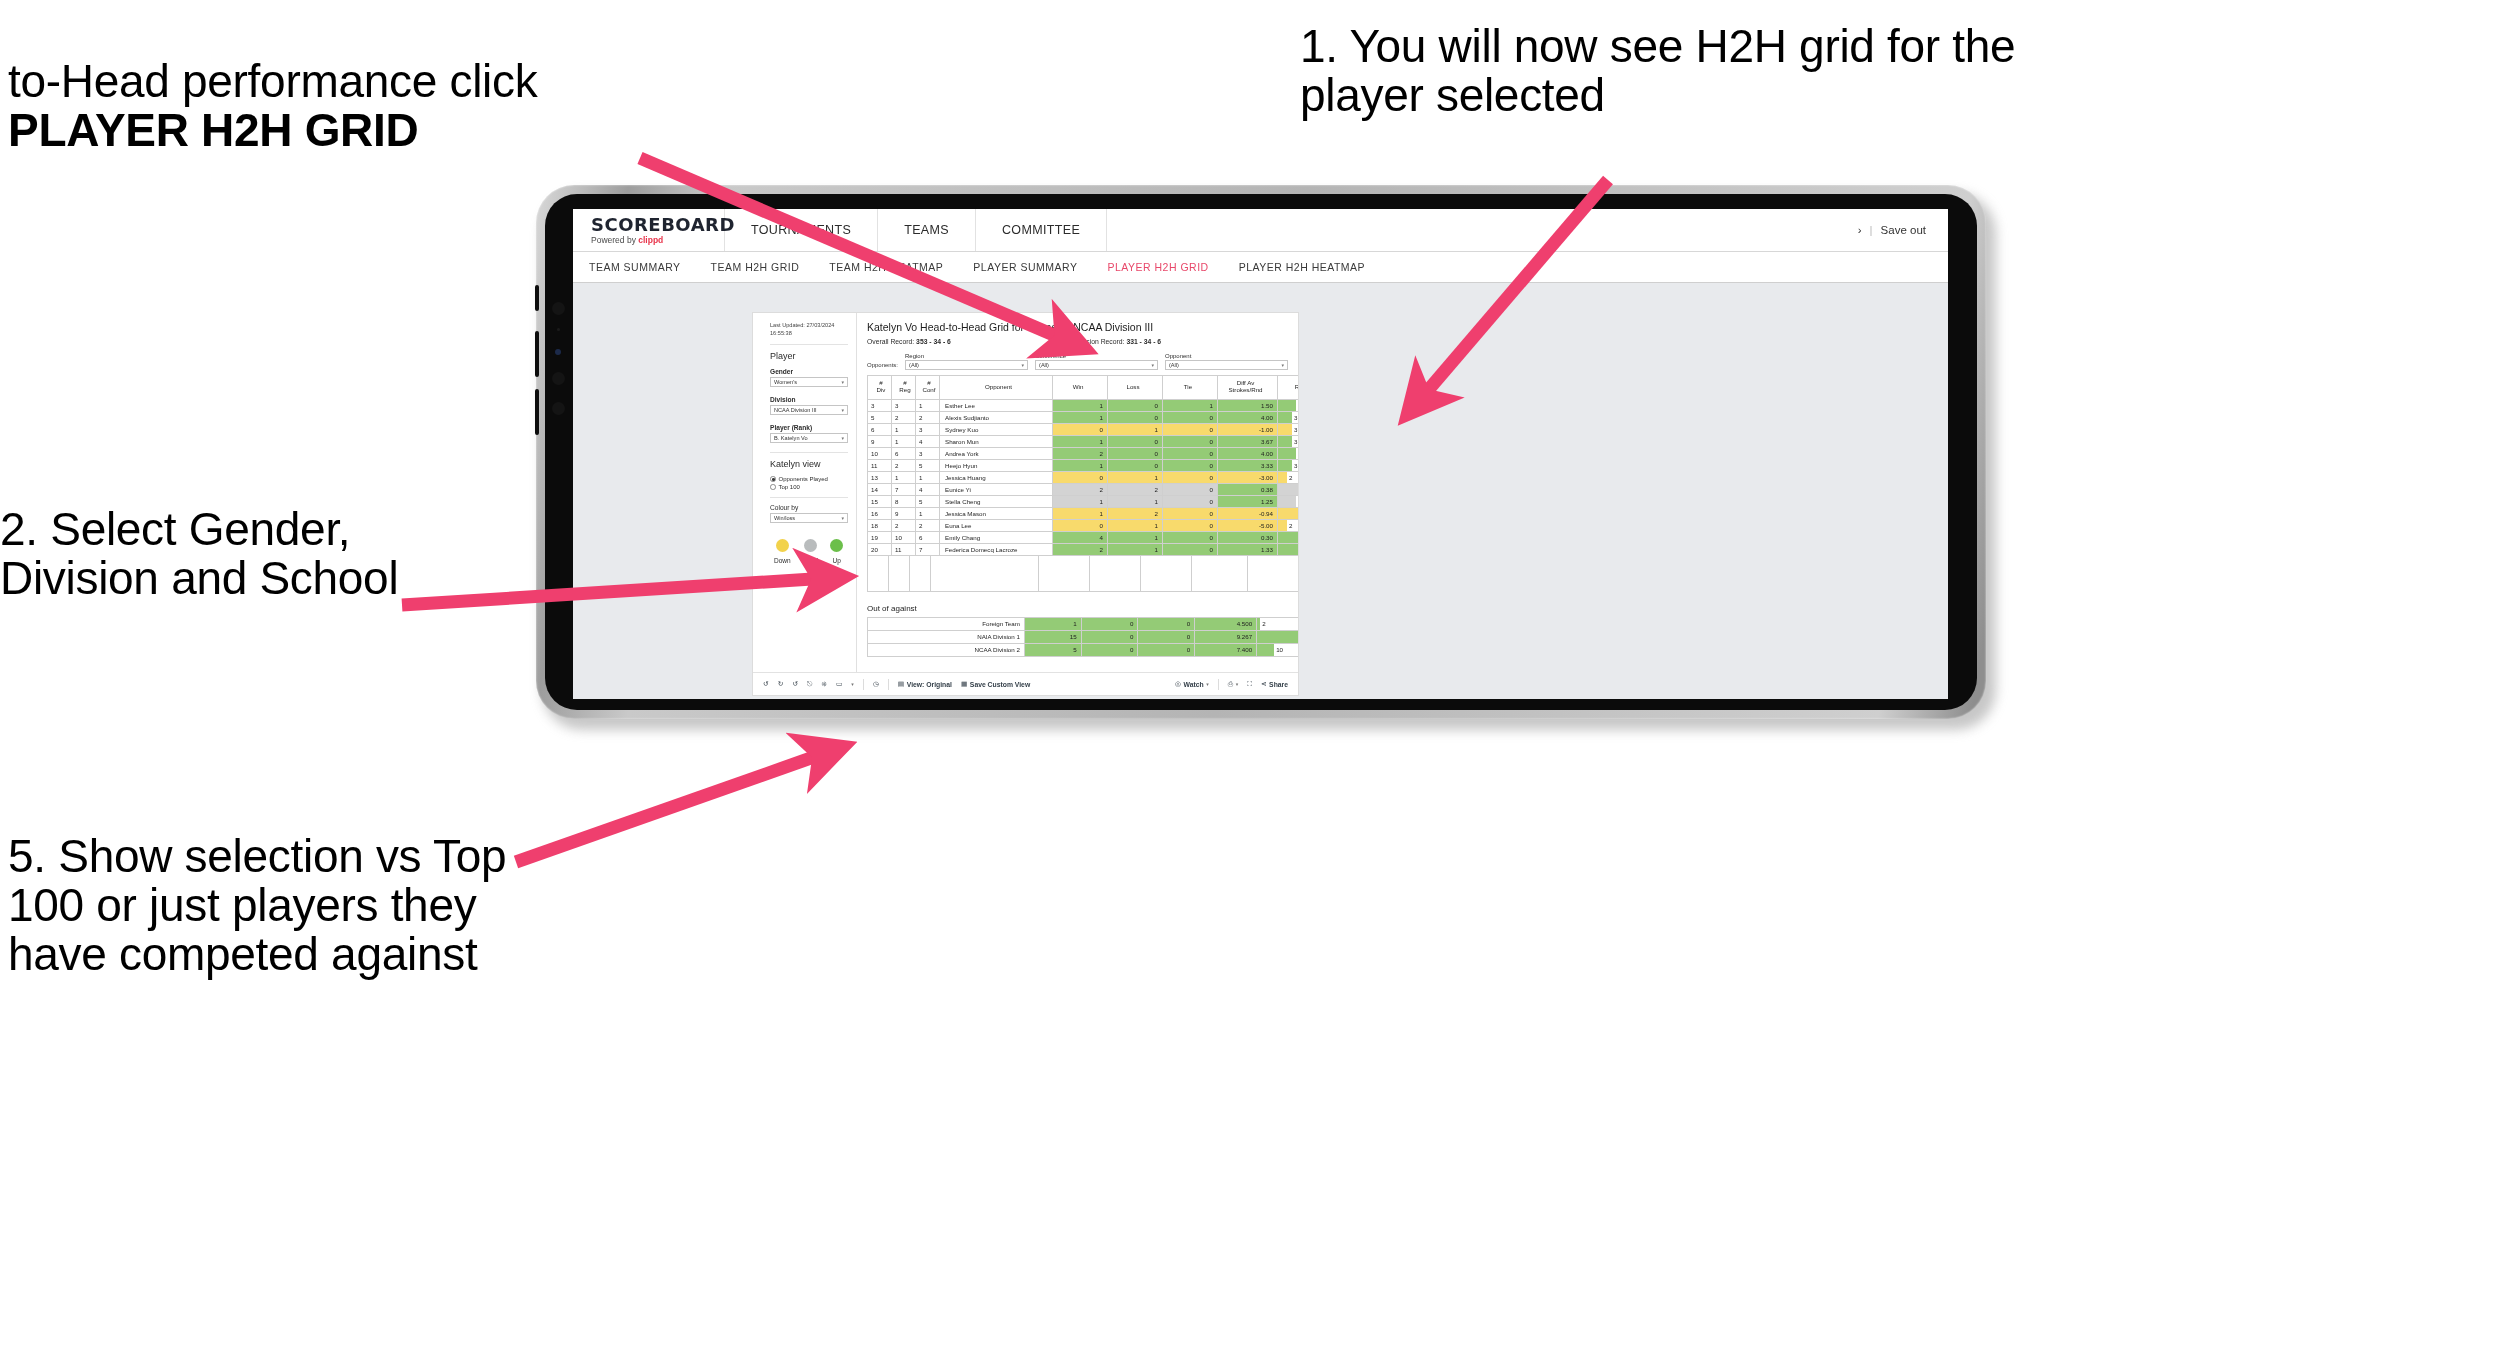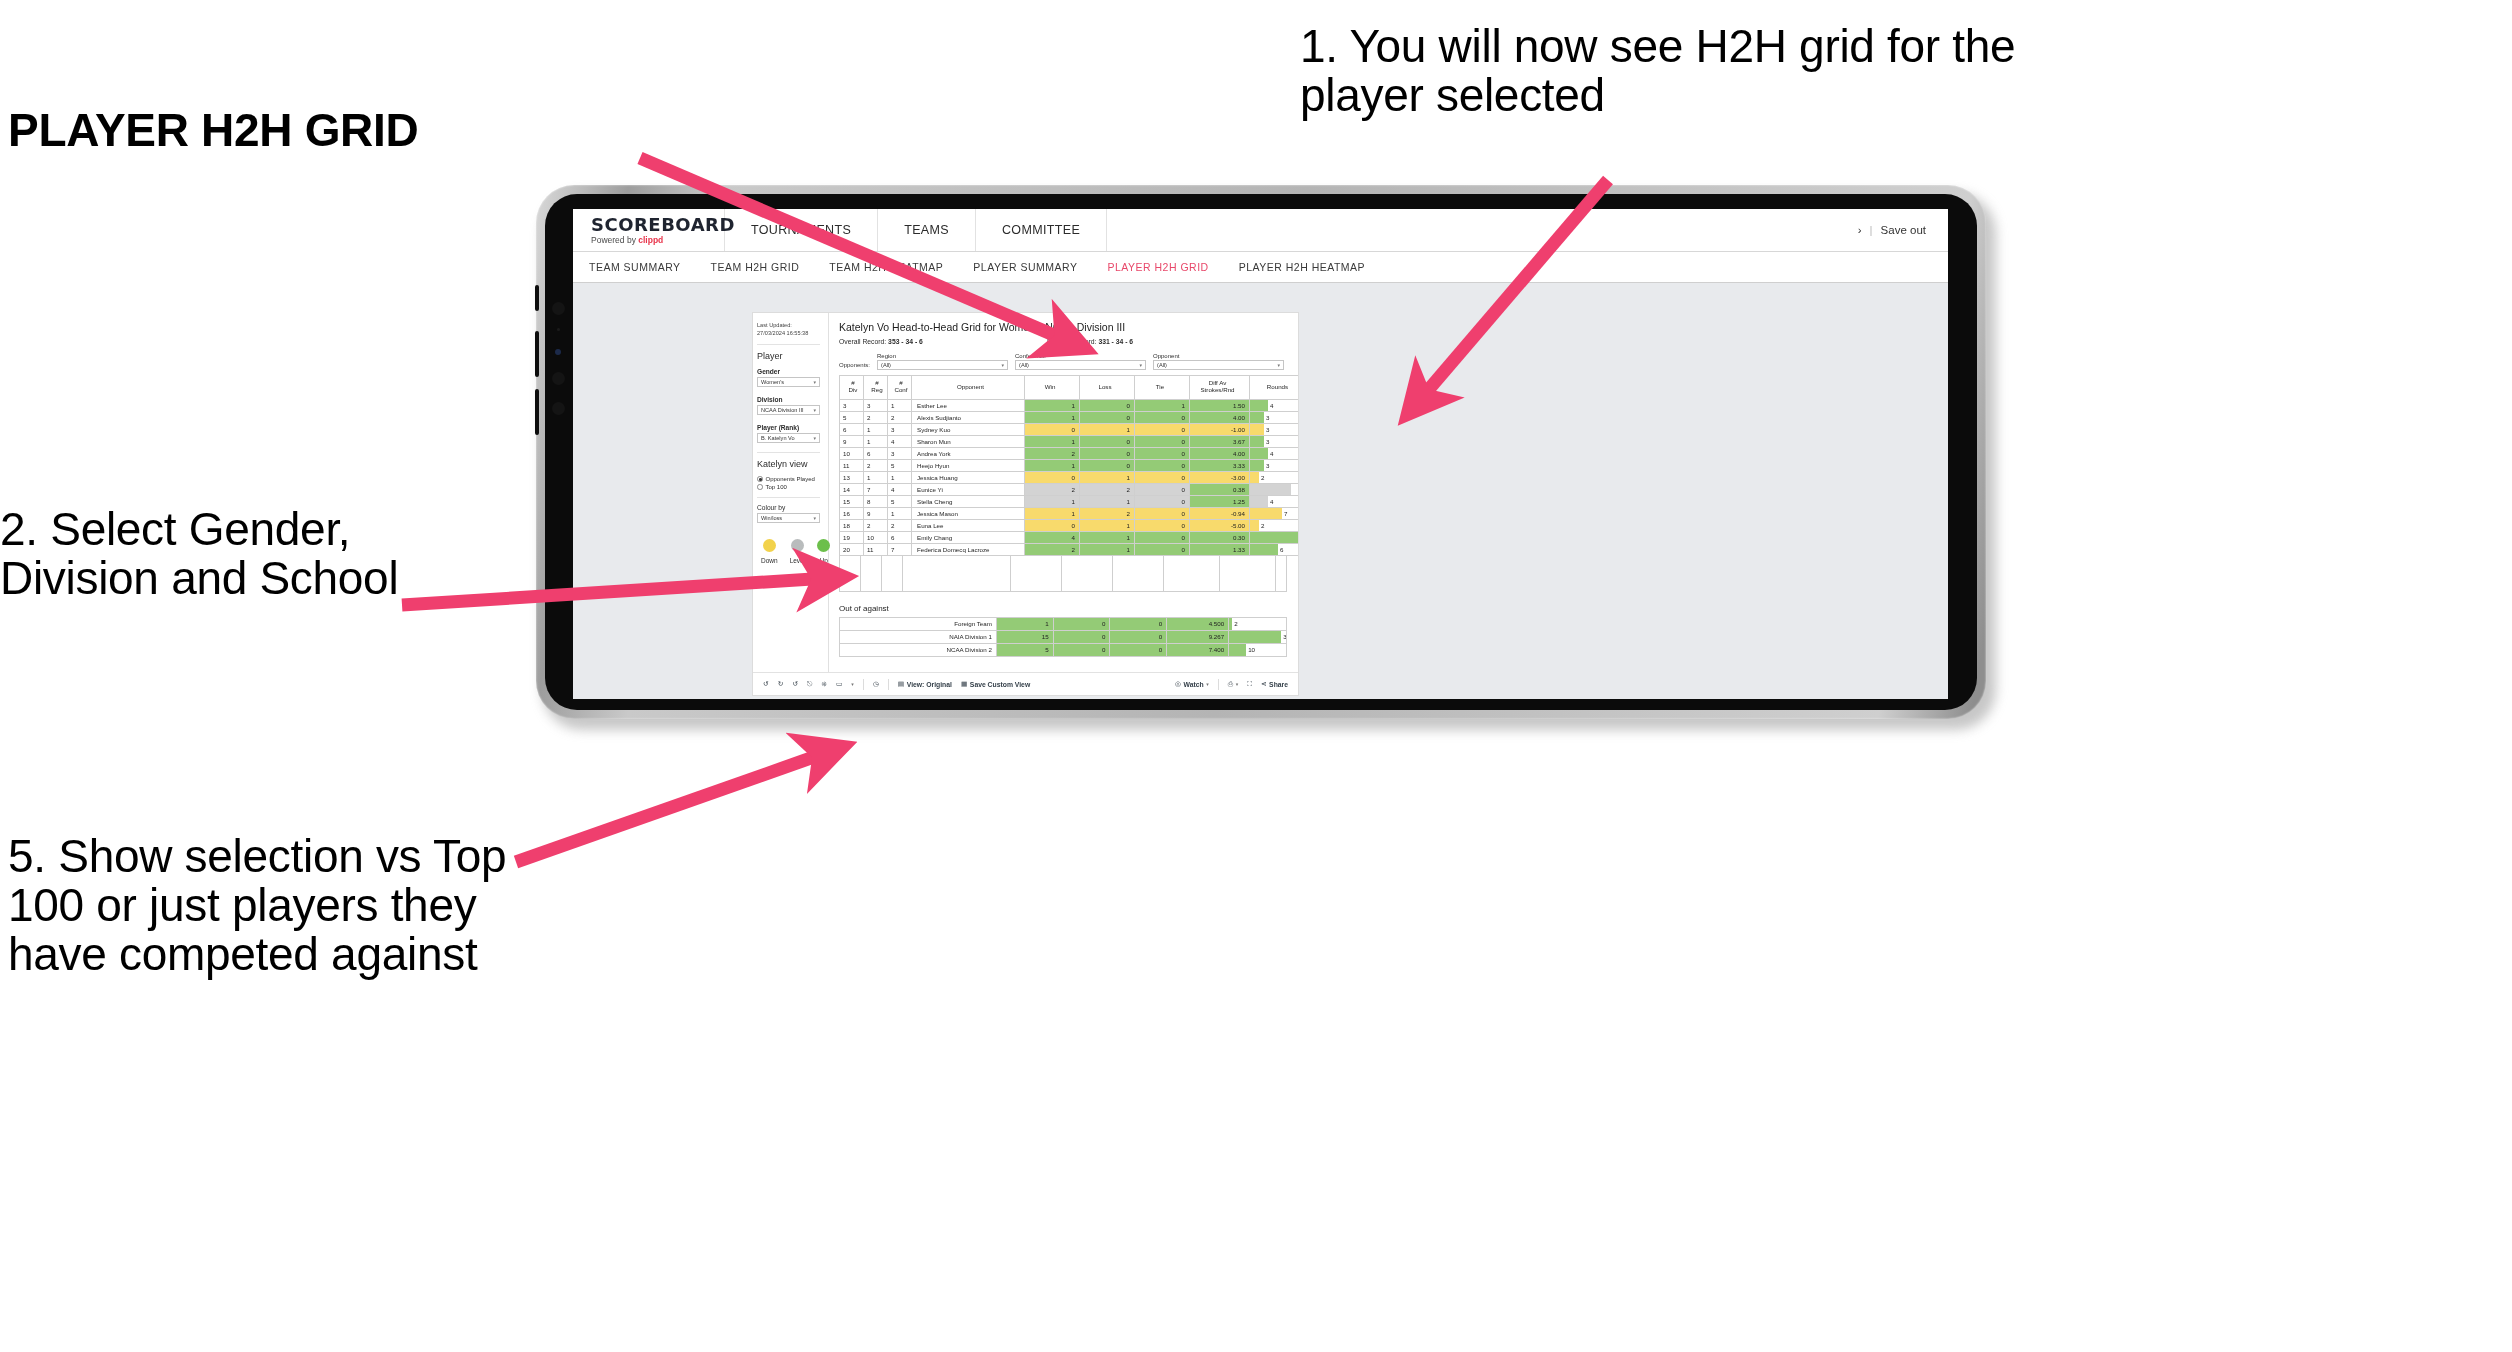--- a/index.html
+++ b/index.html
@@ -59,21 +59,21 @@
   .subnav a{font-size:10.5px;letter-spacing:.5px;color:#3a3a3a;text-decoration:none;
             margin-right:30px;white-space:nowrap;}
   .subnav a.active{color:#e8486a;}
 
   
   #viz{position:absolute;left:180px;top:104px;width:545px;height:382px;
        background:#fff;box-shadow:0 0 0 1px #dcdcdc;display:flex;flex-direction:column;}
   .viz-main{flex:1;display:flex;overflow:hidden;}
 
   
-  .rail{width:76px;border-right:1px solid #e0e0e0;padding:9px 8px 0 4px;
+  .rail{width:104px;border-right:1px solid #e0e0e0;padding:9px 8px 0 17px;
         box-sizing:border-box;background:#fff;}
   .upd{font-size:5.6px;color:#444;line-height:1.35;}
   .rail hr{border:0;border-top:1px solid #e3e3e3;margin:7px 0 6px;}
   .rail h4{font-size:9px;font-weight:400;color:#2c2c2c;margin:0 0 7px;}
   .flabel{font-size:6.6px;font-weight:700;color:#2c2c2c;margin:0 0 2px;}
   .fsel{height:10px;border:1px solid #c5c5c5;background:#fff;display:flex;
         align-items:center;padding:0 3px;font-size:5.6px;color:#333;
         box-sizing:border-box;margin-bottom:9px;}
   .fsel span:first-child{flex:1;overflow:hidden;white-space:nowrap;}
   .caret{font-size:5px;color:#777;}
@@ -132,21 +132,21 @@
   .viztools .sep{width:1px;height:11px;background:#dcdcdc;}
   .ti{display:inline-flex;align-items:center;gap:2.5px;}
   .ticon{display:inline-block;}
   .spacer{flex:1;}
 </style>
 </head>
 <body>
 
 <div class="anno" id="anno1">
   <br>
-  <br>
+  <span>to-Head performance click</span><br>
   <b>PLAYER H2H GRID</b>
 </div>
 
 <div class="anno" id="anno2">2. Select Gender, Division and School</div>
 <div class="anno" id="anno3">5. Show selection vs Top 100 or just players they have competed against</div>
 <div class="anno" id="anno4">1. You will now see H2H grid for the player selected</div>
 
 <div id="tablet">
   <div class="tab-outer">
     <div class="tab-shadow"></div>

